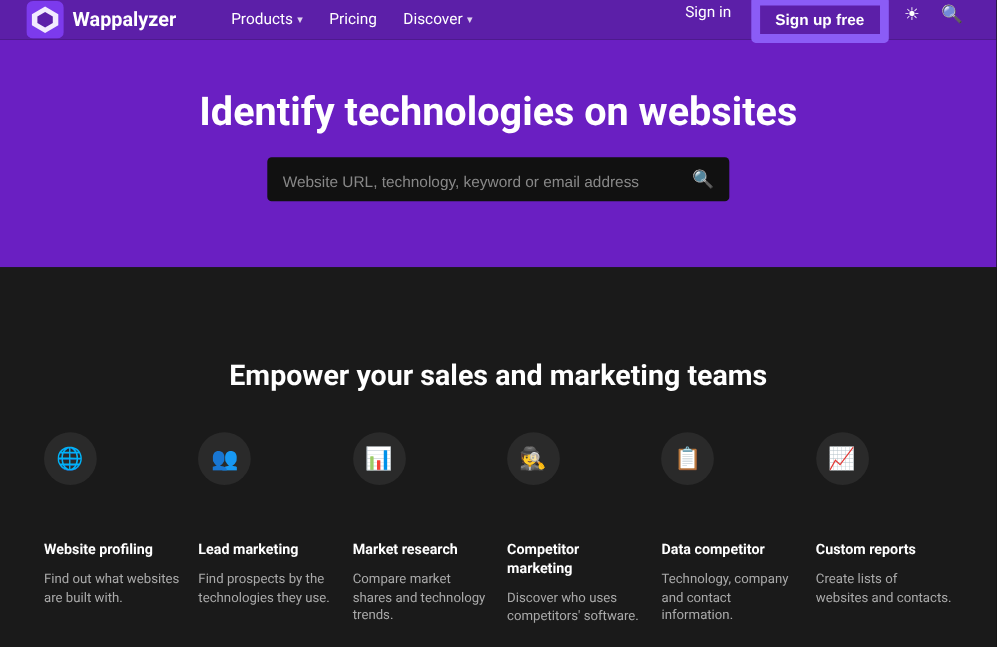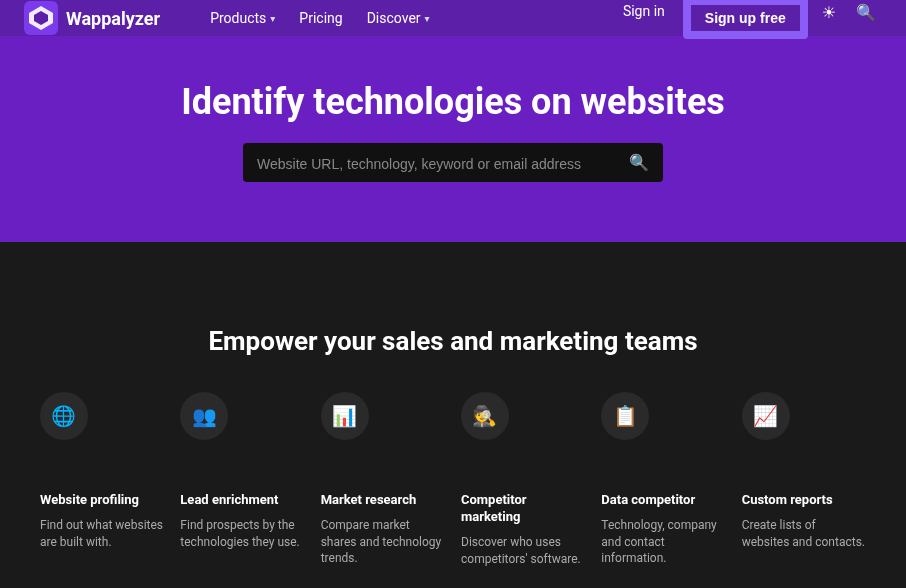--- a/index.html
+++ b/index.html
@@ -227,21 +227,21 @@
 <section class="features">
   <h2>Empower your sales and marketing teams</h2>
   <div class="features-grid" id="features-grid">
   <div class="feature-item">
       <div class="feature-icon-wrap">🌐</div>
       <div class="feature-title">Website profiling</div>
       <div class="feature-desc">Find out what websites are built with.</div>
     </div>
       <div class="feature-item">
       <div class="feature-icon-wrap">👥</div>
-      <div class="feature-title">Lead enrichment</div>
+      <div class="feature-title">Lead marketing</div>
       <div class="feature-desc">Find prospects by the technologies they use.</div>
     </div>
       <div class="feature-item">
       <div class="feature-icon-wrap">📊</div>
       <div class="feature-title">Market research</div>
       <div class="feature-desc">Compare market shares and technology trends.</div>
     </div>
       <div class="feature-item">
       <div class="feature-icon-wrap">🕵️</div>
       <div class="feature-title">Competitor marketing</div>

